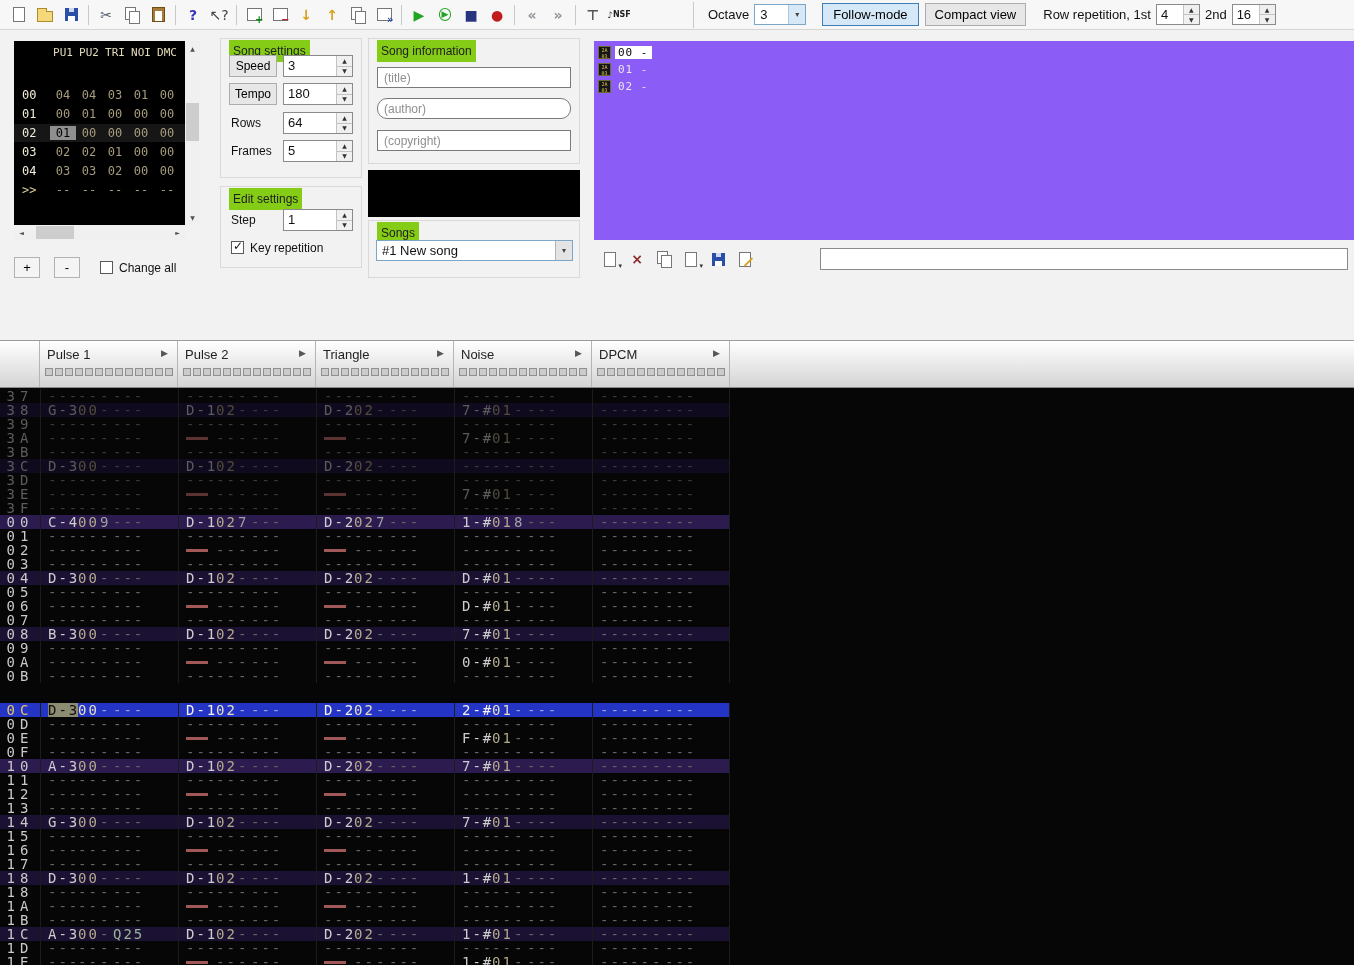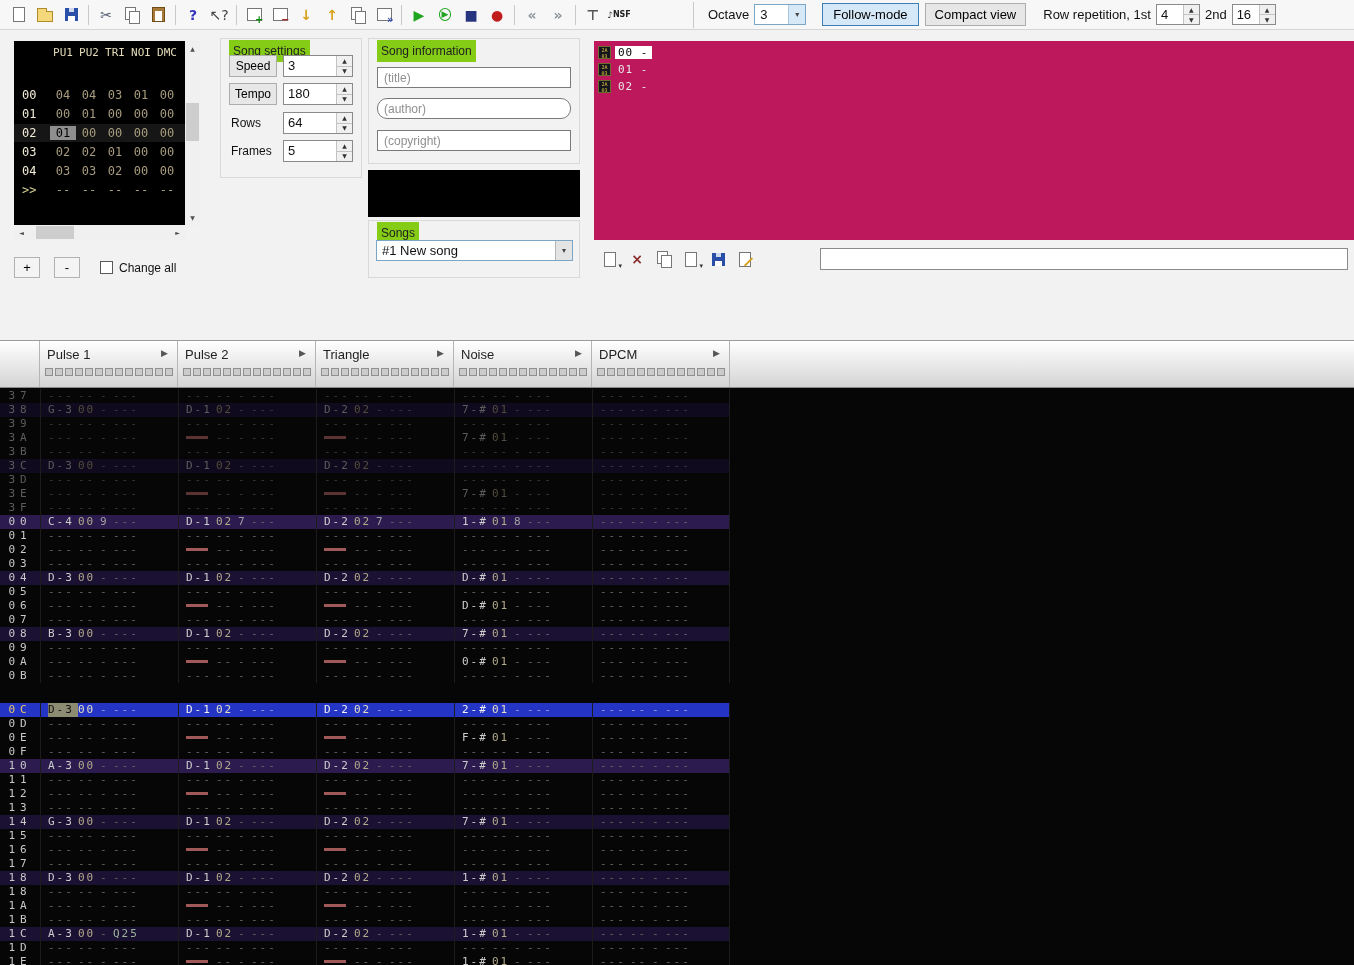--- a/index.html
+++ b/index.html
@@ -95,21 +95,21 @@
   .vthumb { position:absolute; left:1px; top:62px; width:13px; height:38px; background:#cdcdcd; }
   .hscroll .sarrow { width:15px; height:15px; }
   .hthumb { position:absolute; left:22px; top:1px; width:38px; height:13px; background:#cdcdcd; }
 
   
   .comment-box { position:absolute; left:368px; top:140px; width:212px; height:47px; background:#000; }
   .songs-combo { position:absolute; left:376px; top:210px; width:197px; }
   .songs-combo .drop { background:#e4e4e4; border-left:1px solid #b5b5b5; }
 
   
-  .instr-panel { position:absolute; left:594px; top:11px; width:760px; height:199px; background:#be185d; padding-top:3px; }
+  .instr-panel { position:absolute; left:594px; top:11px; width:760px; height:199px; background:#8b5cf6; padding-top:3px; }
   .instr-item { display:flex; height:17px; align-items:center; padding-left:4px; width:fit-content;
                 font-family:"DejaVu Sans Mono",monospace; font-size:11px; color:#e8e8e8; }
   .chip { width:13px; height:13px; background:#15151d; border:1px solid #6c6c2e; color:#e7c93f; text-align:center;
           font:5px/6px "DejaVu Sans Mono",monospace; margin-right:4px; letter-spacing:0; }
   .instr-item .iname { padding:0 3px; letter-spacing:1px; }
   .instr-item.selected .iname { background:#fff; color:#000; }
   .instr-tb { position:absolute; left:598px; top:218px; display:flex; align-items:center; gap:3px; }
   .itb-btn { width:24px; height:22px; display:flex; align-items:center; justify-content:center; position:relative; }
   .instr-name-input { position:absolute; left:820px; top:218px; width:528px; height:22px; border:1px solid #8a8a8a;
                       background:#fff; font-size:12px; padding:0 5px; font-family:"Liberation Sans",sans-serif; }
@@ -119,21 +119,21 @@
   .phead { position:absolute; top:0; left:0; width:1354px; height:47px; background:linear-gradient(#ffffff,#d4d4d4);
            border-bottom:1px solid #8a8a8a; display:flex; }
   .pcorner { width:40px; height:100%; border-right:1px solid #b5b5b5; flex:none; }
   .pch { width:138px; height:100%; position:relative; border-right:1px solid #b5b5b5; flex:none; }
   .pch .pname { position:absolute; left:7px; top:6px; font-size:13px; color:#222; }
   .pch .parrow { position:absolute; right:9px; top:7px; font-size:9px; color:#555; font-family:"DejaVu Sans",sans-serif; }
   .pch .meter { position:absolute; left:5px; top:27px; display:flex; gap:2px; }
   .pch .meter i { width:8px; height:8px; background:#cbcbcb; border:1px solid #8f8f8f; display:block; }
 
   .prows { position:absolute; top:48px; left:0; width:730px; height:577px; overflow:hidden;
-           font-family:"DejaVu Sans Mono",monospace; font-size:11px; }
+           font-family:"DejaVu Sans Mono",monospace; font-size:14px; }
   .prow { height:14px; line-height:14px; white-space:nowrap; display:flex; }
   .prow.h4  { background:var(--row-highlight-4);justify-content:center; }
   .prow.h16 { background:var(--row-highlight-16); }
   .prow.dim.h4  { background:#100a1f; }
   .prow.cur { background:var(--row-cursor-bg);margin-top:20px; }
   .pnum { width:40px; flex:none; text-align:center; letter-spacing:5px; color:#c9c9c9; }
   .prow.dim .pnum { color:#5c5c5c; }
   .prow.cur .pnum { color:#e6c464; }
   .pcell { width:138px; flex:none; padding-left:7px; border-left:1px solid #1c1c1c; }
   .pcell:last-child { border-right:1px solid #1c1c1c; }
@@ -373,20 +373,33 @@
       <span class="lbl" style="left:10px;top:105px">Frames</span>
       <div class="spin gspin" style="left:62px;top:101px">
         <span class="sval">5</span>
         <span class="arrows">
             <b>▲</b>
             <b>▼</b>
           </span>
       </div>
     </div>
 
+    <div class="group" style="left:220px;top:156px;width:142px;height:82px">
+      <span class="gtitle">Edit settings</span>
+      <span class="lbl" style="left:10px;top:26px">Step</span>
+      <div class="spin gspin" style="left:62px;top:22px">
+        <span class="sval">1</span>
+        <span class="arrows">
+            <b>▲</b>
+            <b>▼</b>
+          </span>
+      </div>
+      <span class="cb checked" style="left:10px;top:54px"></span>
+      <span class="lbl" style="left:29px;top:54px">Key repetition</span>
+    </div>
 
     <div class="group" style="left:368px;top:8px;width:212px;height:126px">
       <span class="gtitle">Song information</span>
       <input class="tin" style="left: 8px; top: 28px; width: 194px;" placeholder="(title)">
       <input class="tin" style="left: 8px; top: 59px; width: 194px; border-radius: 10px;" placeholder="(author)">
       <input class="tin" style="left: 8px; top: 91px; width: 194px;" placeholder="(copyright)">
     </div>
 
     <div class="comment-box"></div>
 

